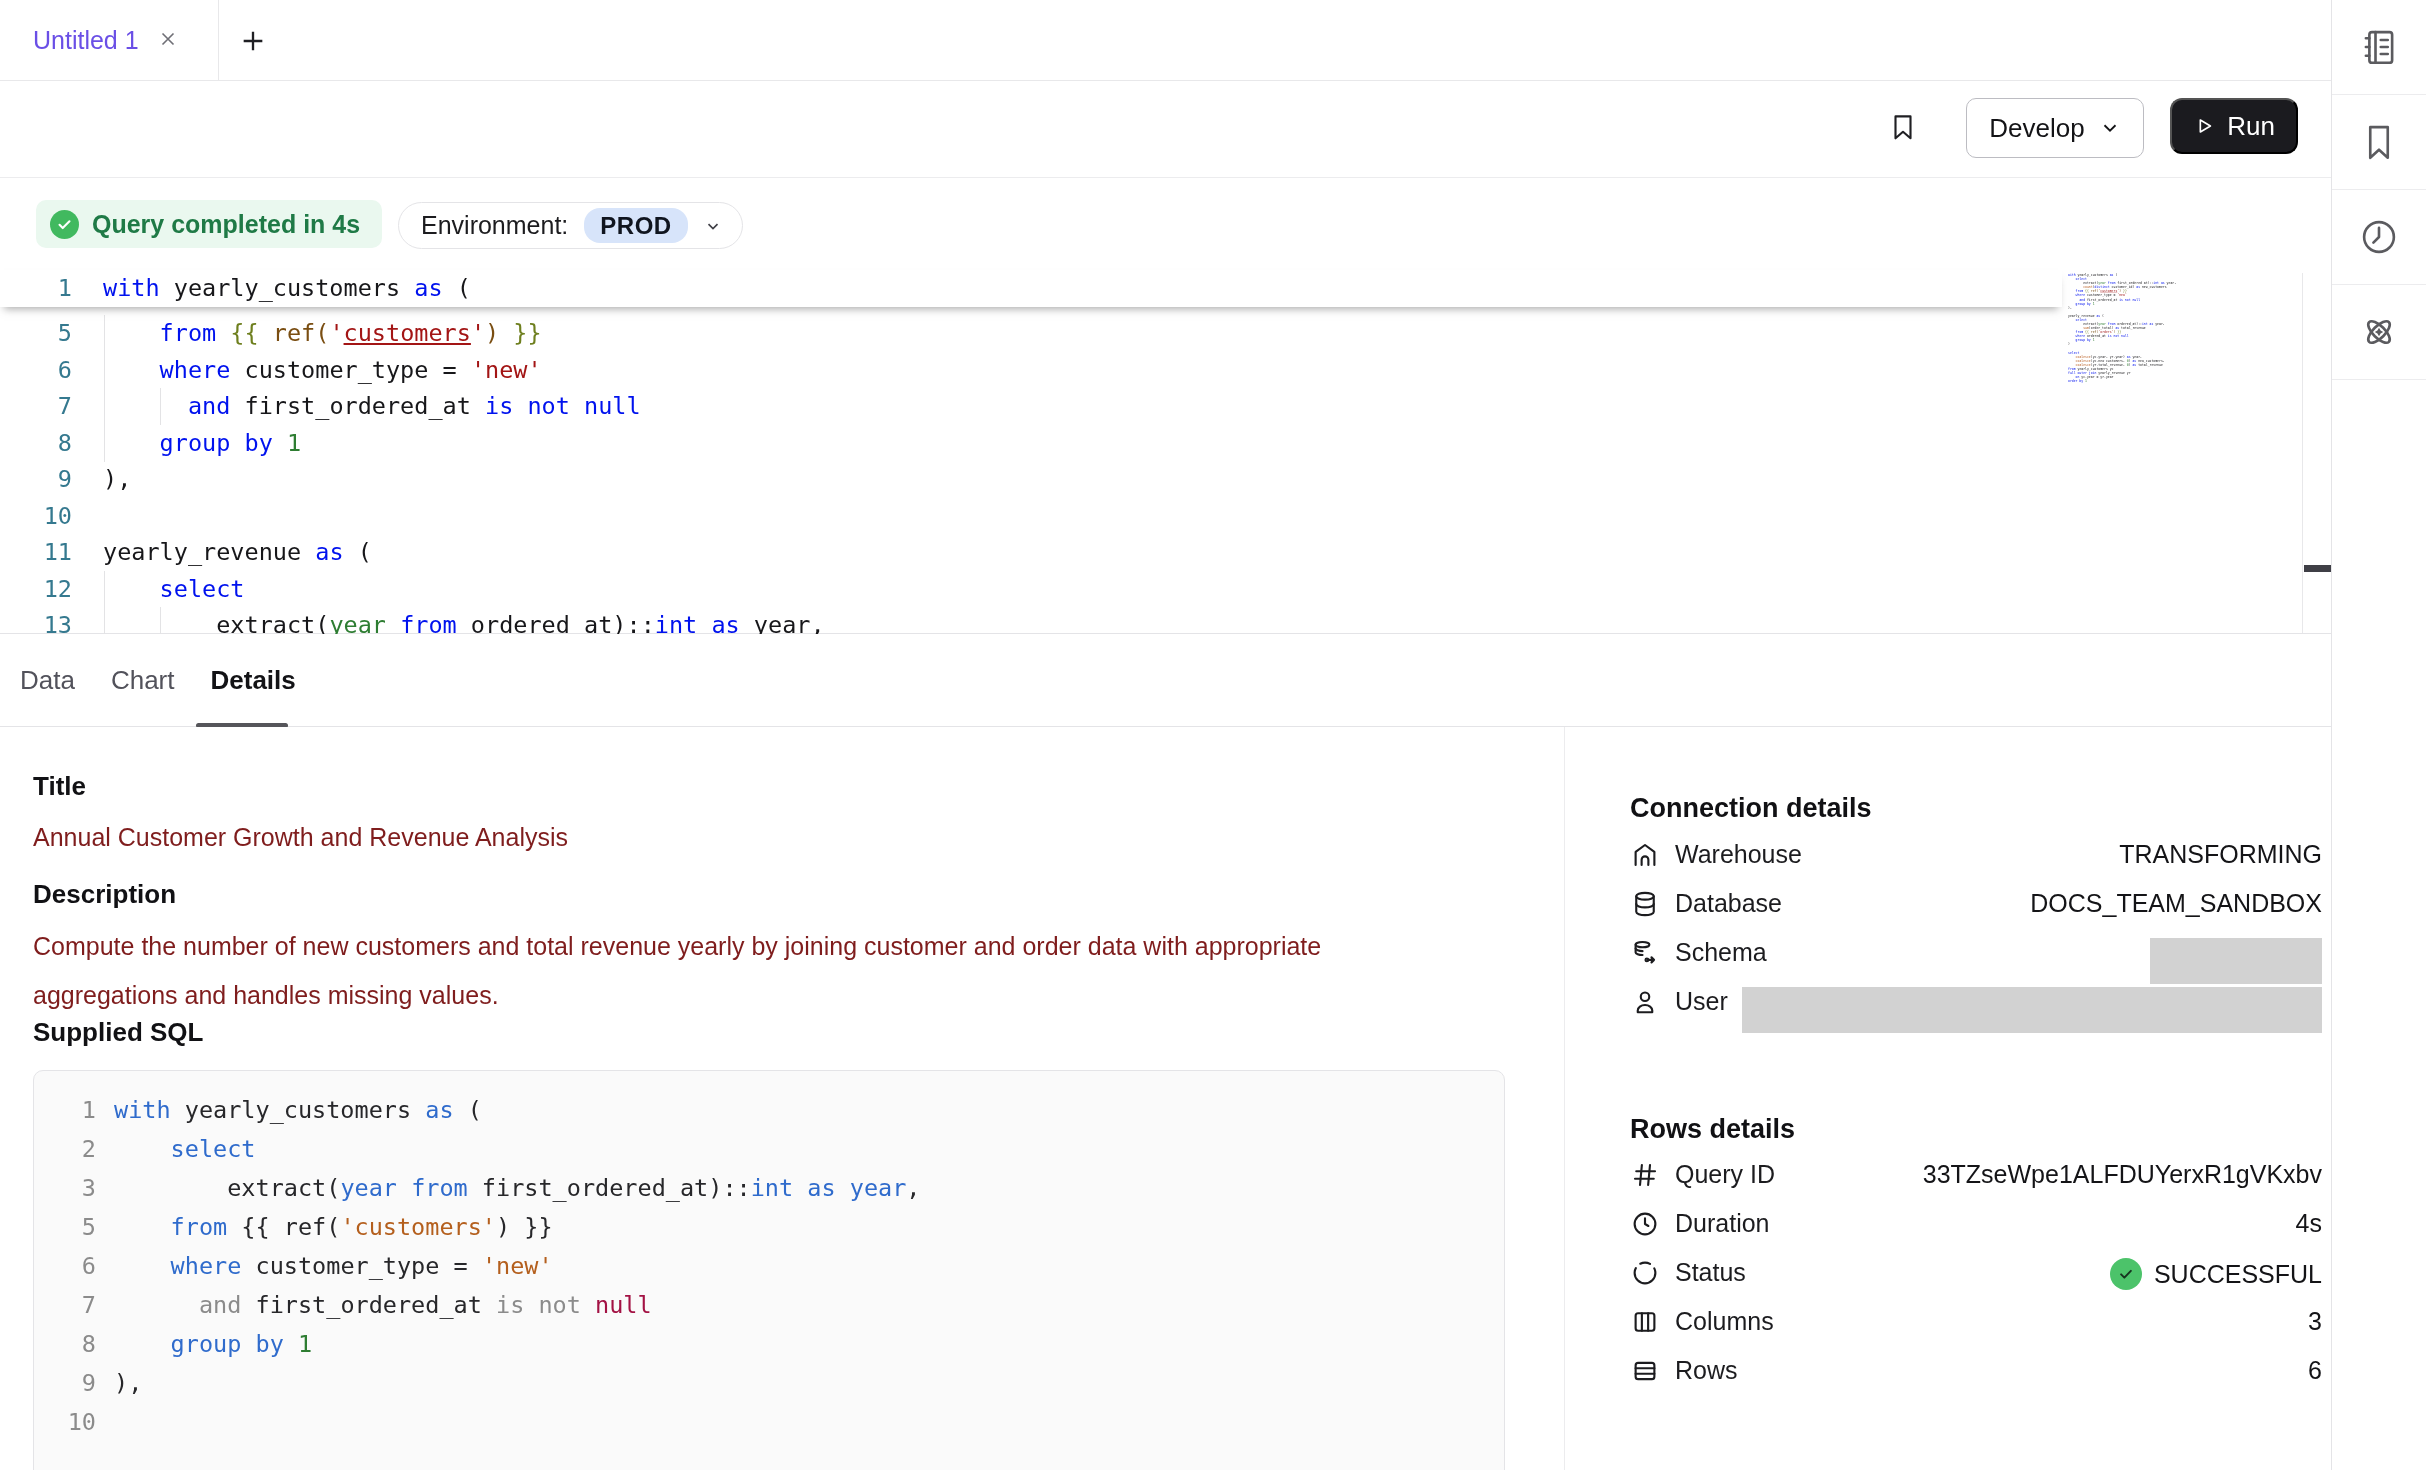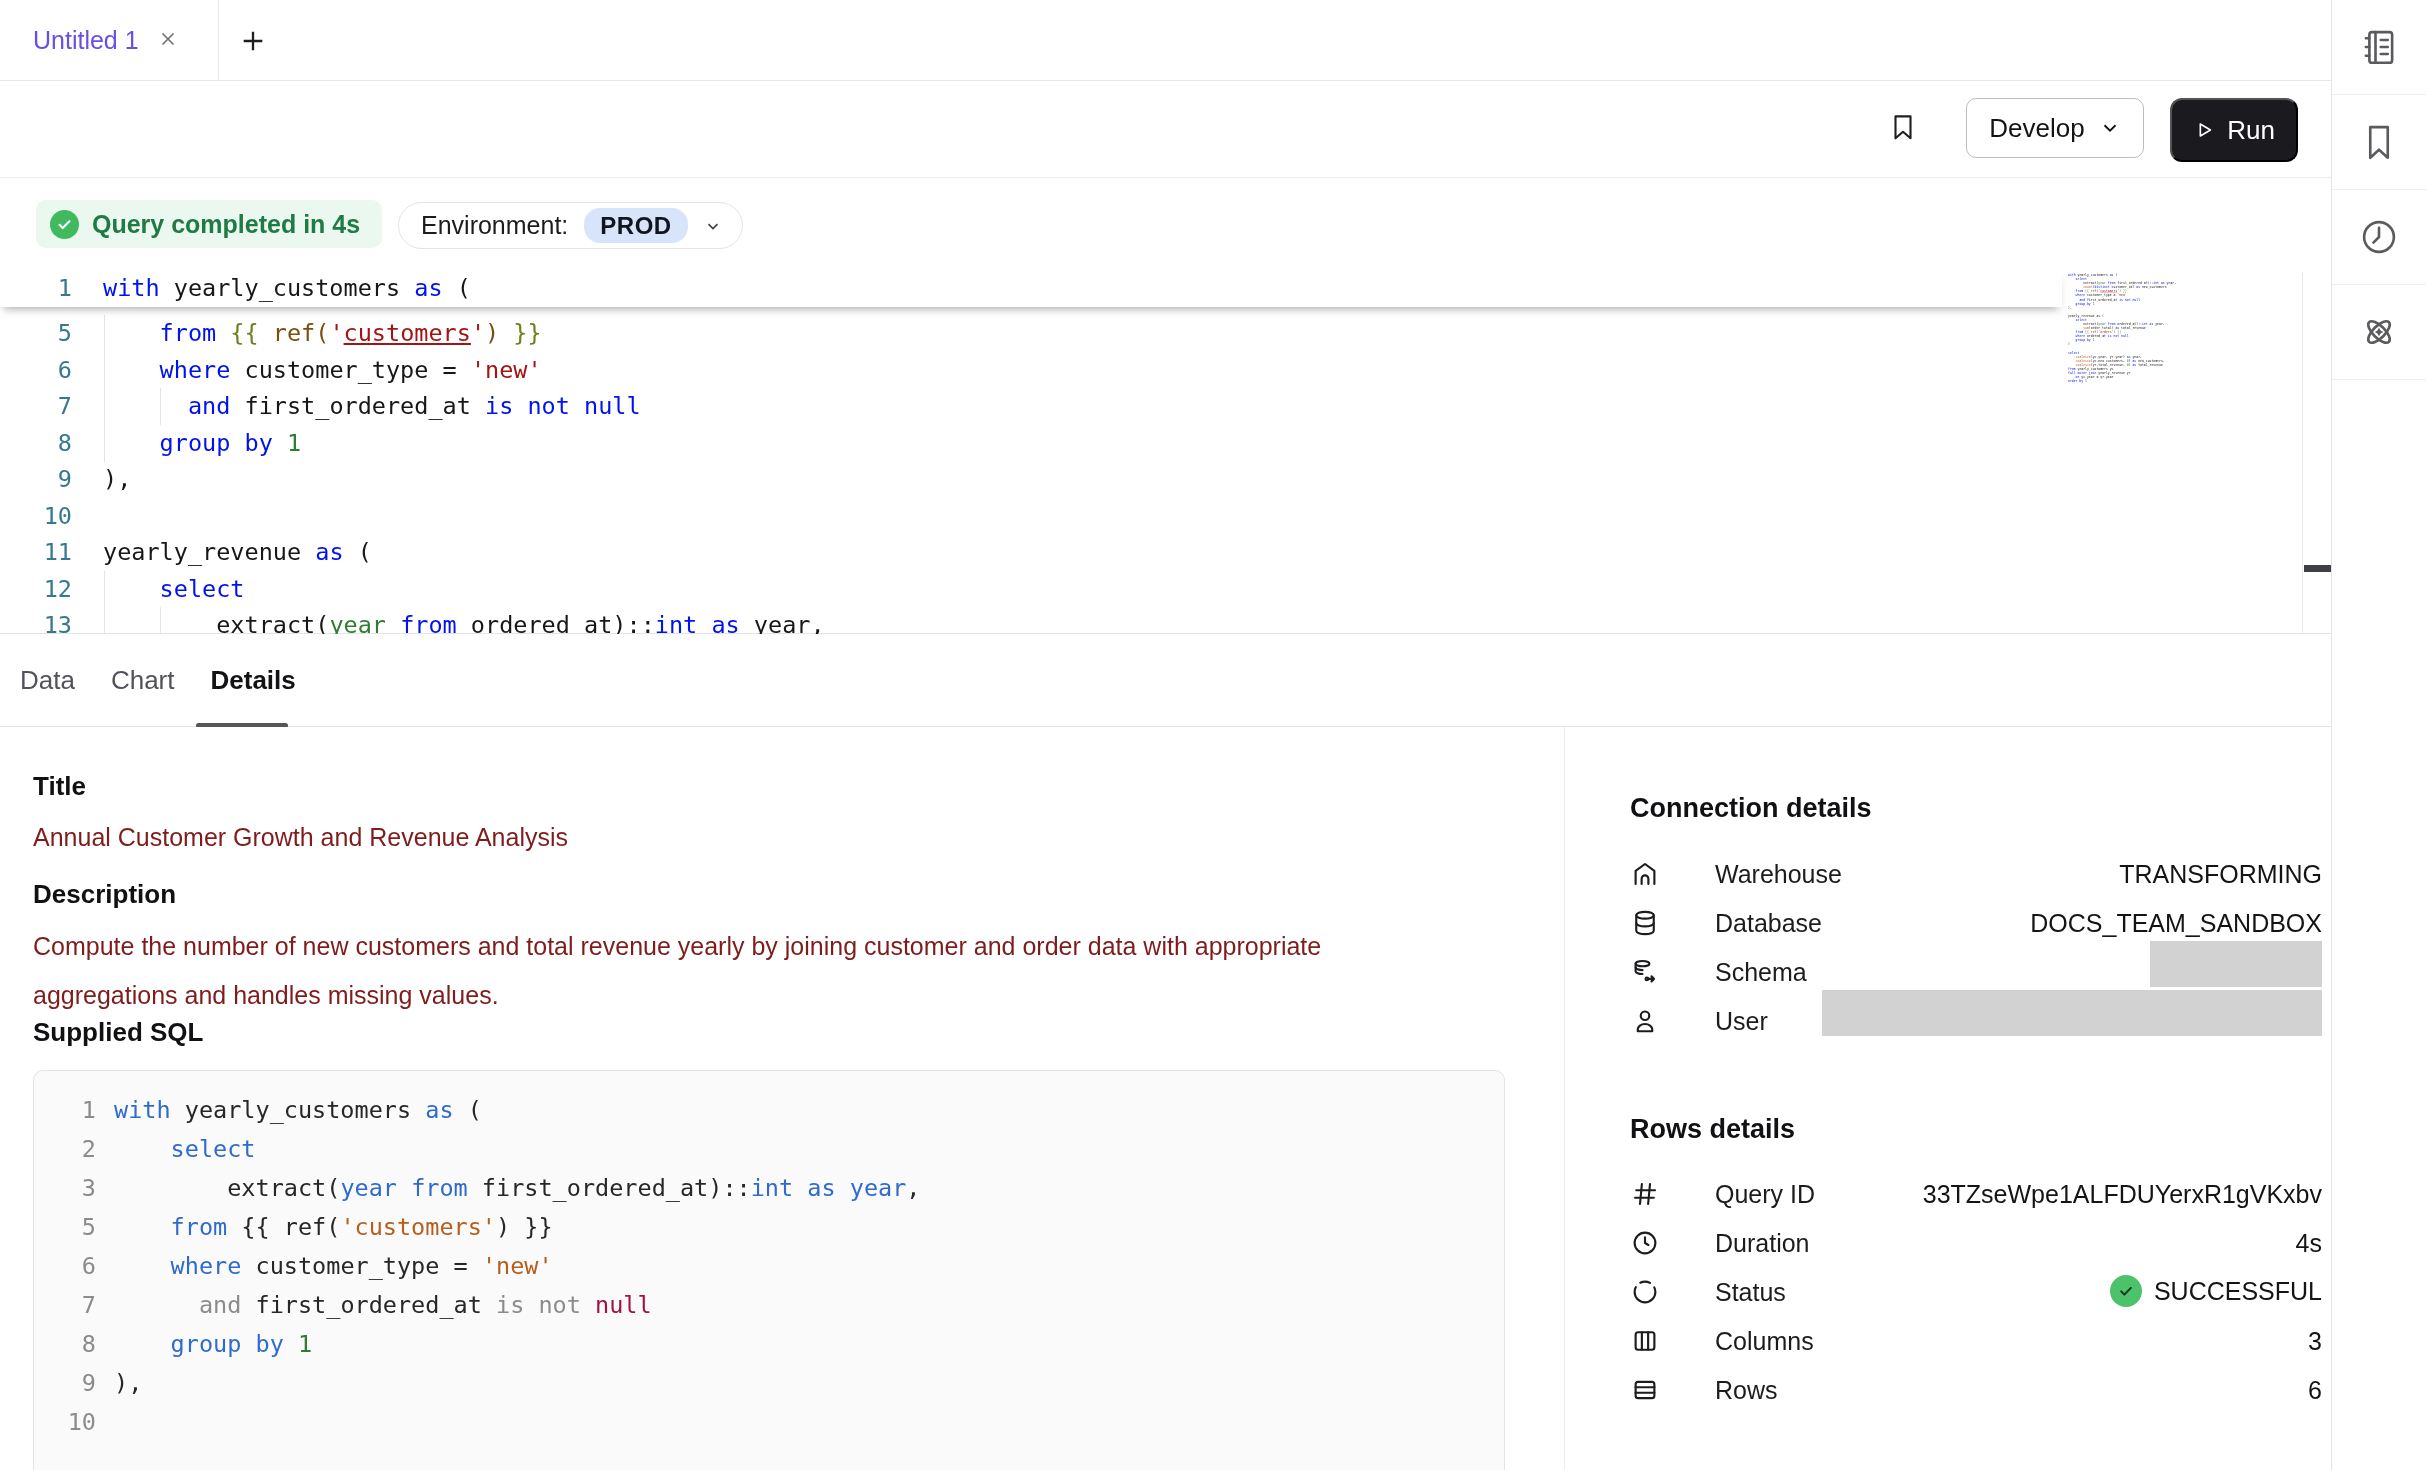--- a/index.html
+++ b/index.html
@@ -20,21 +20,21 @@
   .tab-close svg{width:22px;height:22px;stroke:#6f6f76;stroke-width:1.8;}
   .newtab{position:absolute;left:238px;top:26px;width:30px;height:30px;display:flex;align-items:center;justify-content:center;}
   .newtab svg{width:28px;height:28px;stroke:#1f1f23;stroke-width:2;}
   
   .toolbar{position:absolute;left:0;top:81px;width:100%;height:97px;border-bottom:1px solid #ececee;background:#fff;}
   .bm-btn{position:absolute;left:1888px;top:108px;width:32px;height:42px;}
   .bm-btn svg{width:30px;height:38px;stroke:#1f1f23;stroke-width:1.7;fill:none;stroke-linejoin:round;}
   .develop-btn{position:absolute;left:1966px;top:98px;width:178px;height:60px;border:1px solid #bcbcc2;border-radius:10px;
        background:#fff;display:flex;align-items:center;justify-content:center;gap:14px;font-size:26px;color:#131316;}
   .develop-btn svg{width:22px;height:22px;stroke:#131316;stroke-width:2;fill:none;}
-  .run-btn{position:absolute;left:2170px;top:98px;width:128px;height:64px;border-radius:12px;background:var(--run_bg);
+  .run-btn{position:absolute;left:2170px;top:98px;width:128px;height:56px;border-radius:12px;background:var(--run_bg);
        display:flex;align-items:center;justify-content:center;gap:12px;font-size:26px;color:#fff;font-weight:500;}
   .run-btn svg{width:22px;height:22px;stroke:#fff;stroke-width:1.8;fill:none;stroke-linejoin:round;}
   
   .statusrow{position:absolute;left:0;top:178px;width:100%;height:92px;background:#fff;}
   .qpill{position:absolute;left:36px;top:22px;height:48px;border-radius:10px;background:var(--success_bg);
        display:flex;align-items:center;gap:13px;padding:0 22px 0 14px;}
   .qpill-icon{width:29px;height:29px;border-radius:50%;background:var(--success_icon);display:flex;align-items:center;justify-content:center;}
   .qpill-icon svg{width:17px;height:17px;stroke:#fff;stroke-width:3;fill:none;stroke-linecap:round;stroke-linejoin:round;}
   .qpill-text{font-size:25px;font-weight:700;color:var(--success_text);}
   .envctl{position:absolute;left:398px;top:24px;height:47px;border:1px solid #e4e4e7;border-radius:24px;background:#fff;
@@ -75,21 +75,21 @@
   .sqlblock{position:absolute;left:33px;top:343px;width:1472px;height:430px;border:1px solid #e4e4e7;border-radius:10px;
        background:#fafafa;padding-top:20px;overflow:hidden;font-family:"DejaVu Sans Mono",monospace;font-size:23.5px;}
   .sup-line{height:39px;line-height:39px;white-space:pre;}
   .sup-gutter{display:inline-block;width:62px;text-align:right;color:#8b8b8b;}
   .sup-code{margin-left:18px;}
   .tk-k{color:#2f6bcc;} .tk-i{color:#27272a;} .tk-o{color:#b45f1d;}
   .tk-g{color:#8b8b8b;} .tk-n{color:#a31244;} .tk-d{color:#2e7d32;}
   
   .rpanel{position:absolute;left:1630px;top:0;width:692px;height:743px;}
   .rp-heading{font-size:27px;font-weight:700;color:#111114;}
-  .detail-row{display:flex;align-items:flex-end;height:49px;gap:40px;}
+  .detail-row{display:flex;align-items:flex-start;height:49px;}
   .detail-row .ric{width:30px;height:30px;margin-right:15px;flex:0 0 30px;display:flex;align-items:center;justify-content:center;}
   .detail-row .ric svg{width:30px;height:30px;stroke:#1c1c1f;stroke-width:1.7;fill:none;stroke-linecap:round;stroke-linejoin:round;}
   .detail-row .rlabel{font-size:25px;color:#1c1c1f;}
   .detail-row .rvalue{margin-left:auto;font-size:25px;color:#141417;display:flex;align-items:center;gap:12px;}
   .redact{background:var(--redaction);height:46px;}
   .redact.narrow{width:172px;}
   .redact.wide{flex:1;margin-left:14px;}
   .st-circle{width:32px;height:32px;border-radius:50%;background:var(--status_green);display:flex;align-items:center;justify-content:center;}
   .st-circle svg{width:18px;height:18px;stroke:#17341f;stroke-width:2.6;fill:none;stroke-linecap:round;stroke-linejoin:round;}
   .conn-rows{position:absolute;left:0;top:113px;width:100%;}

